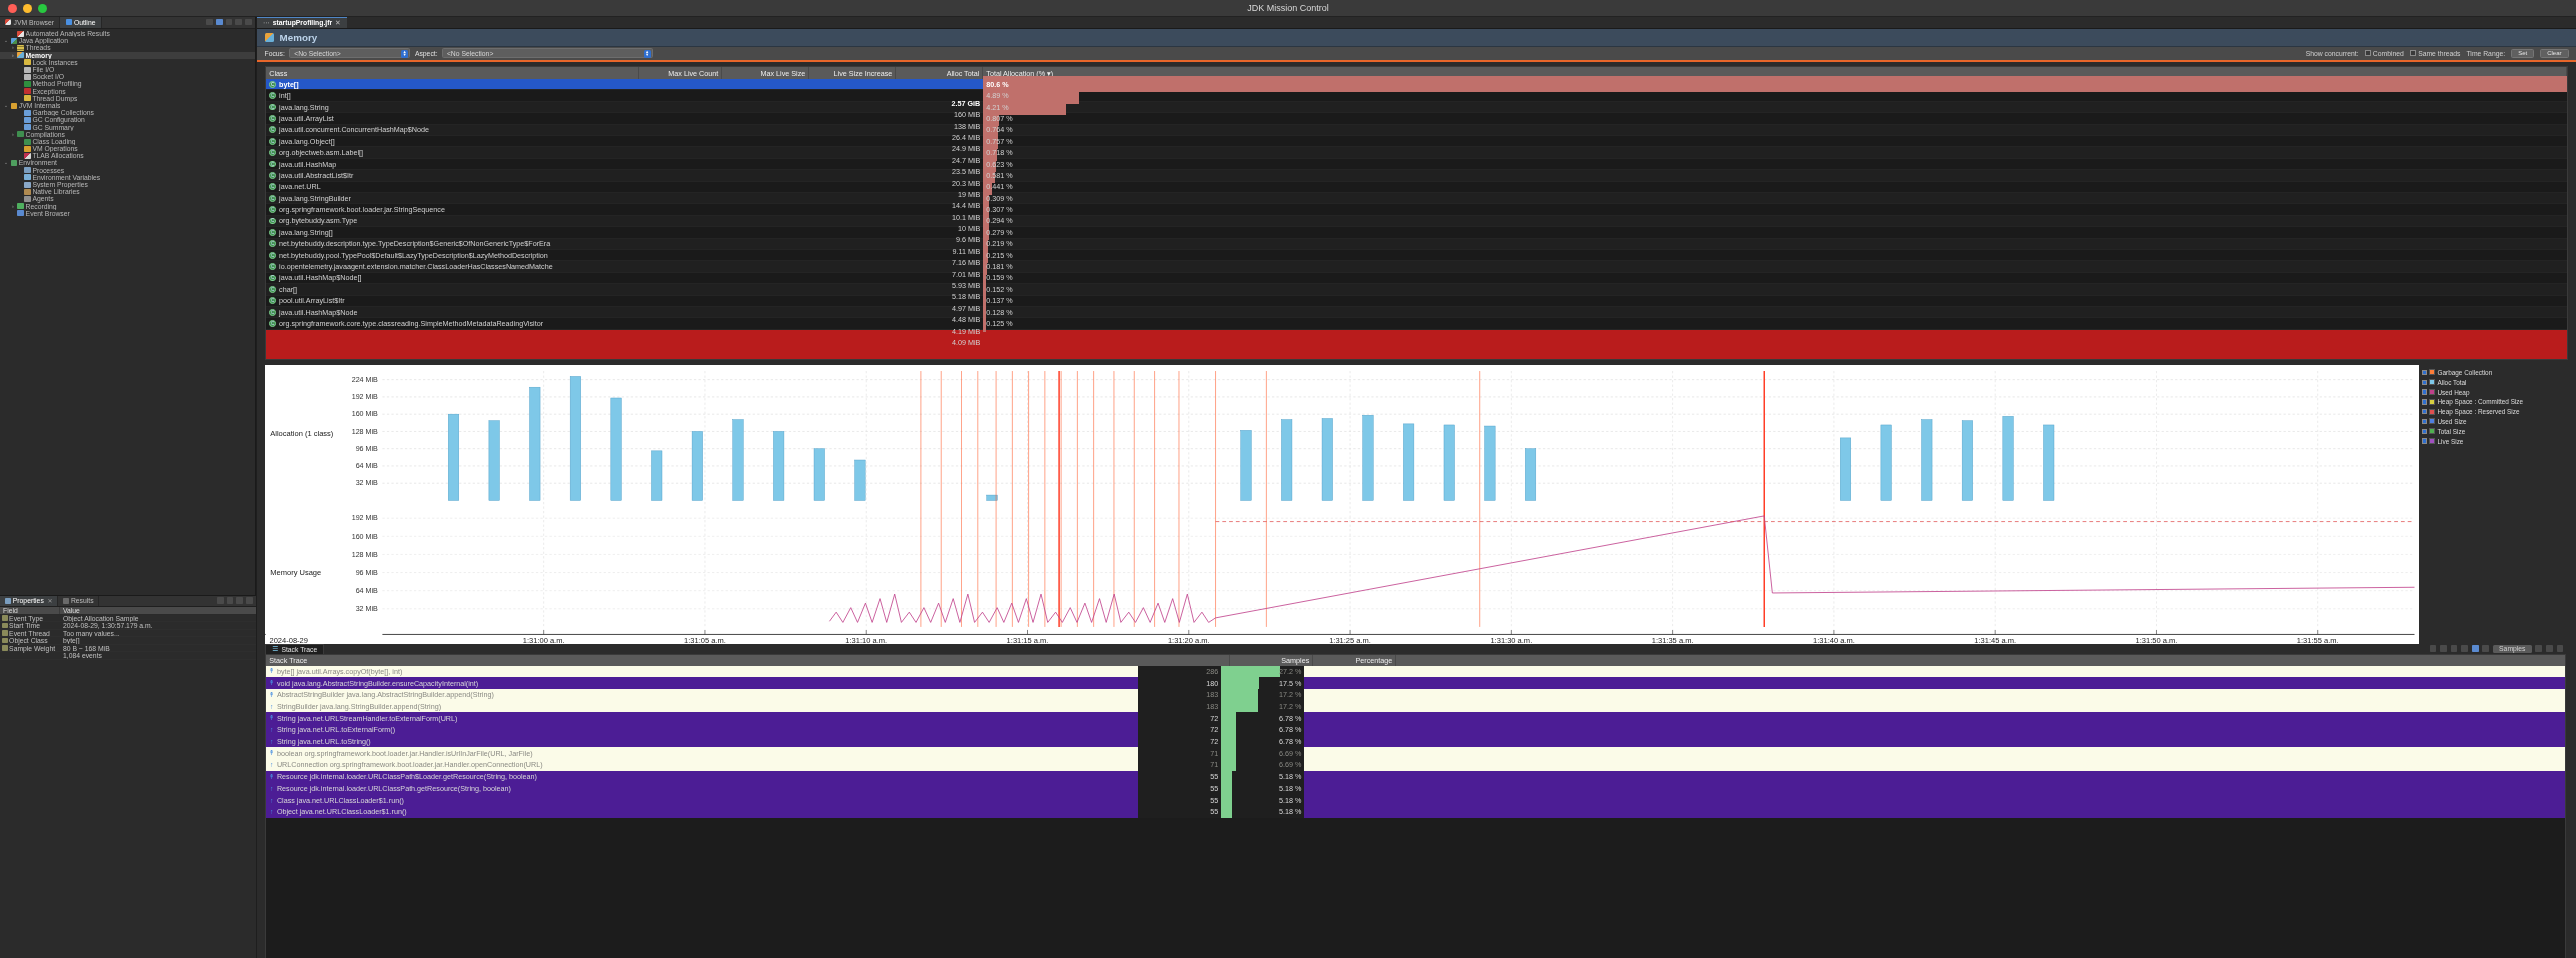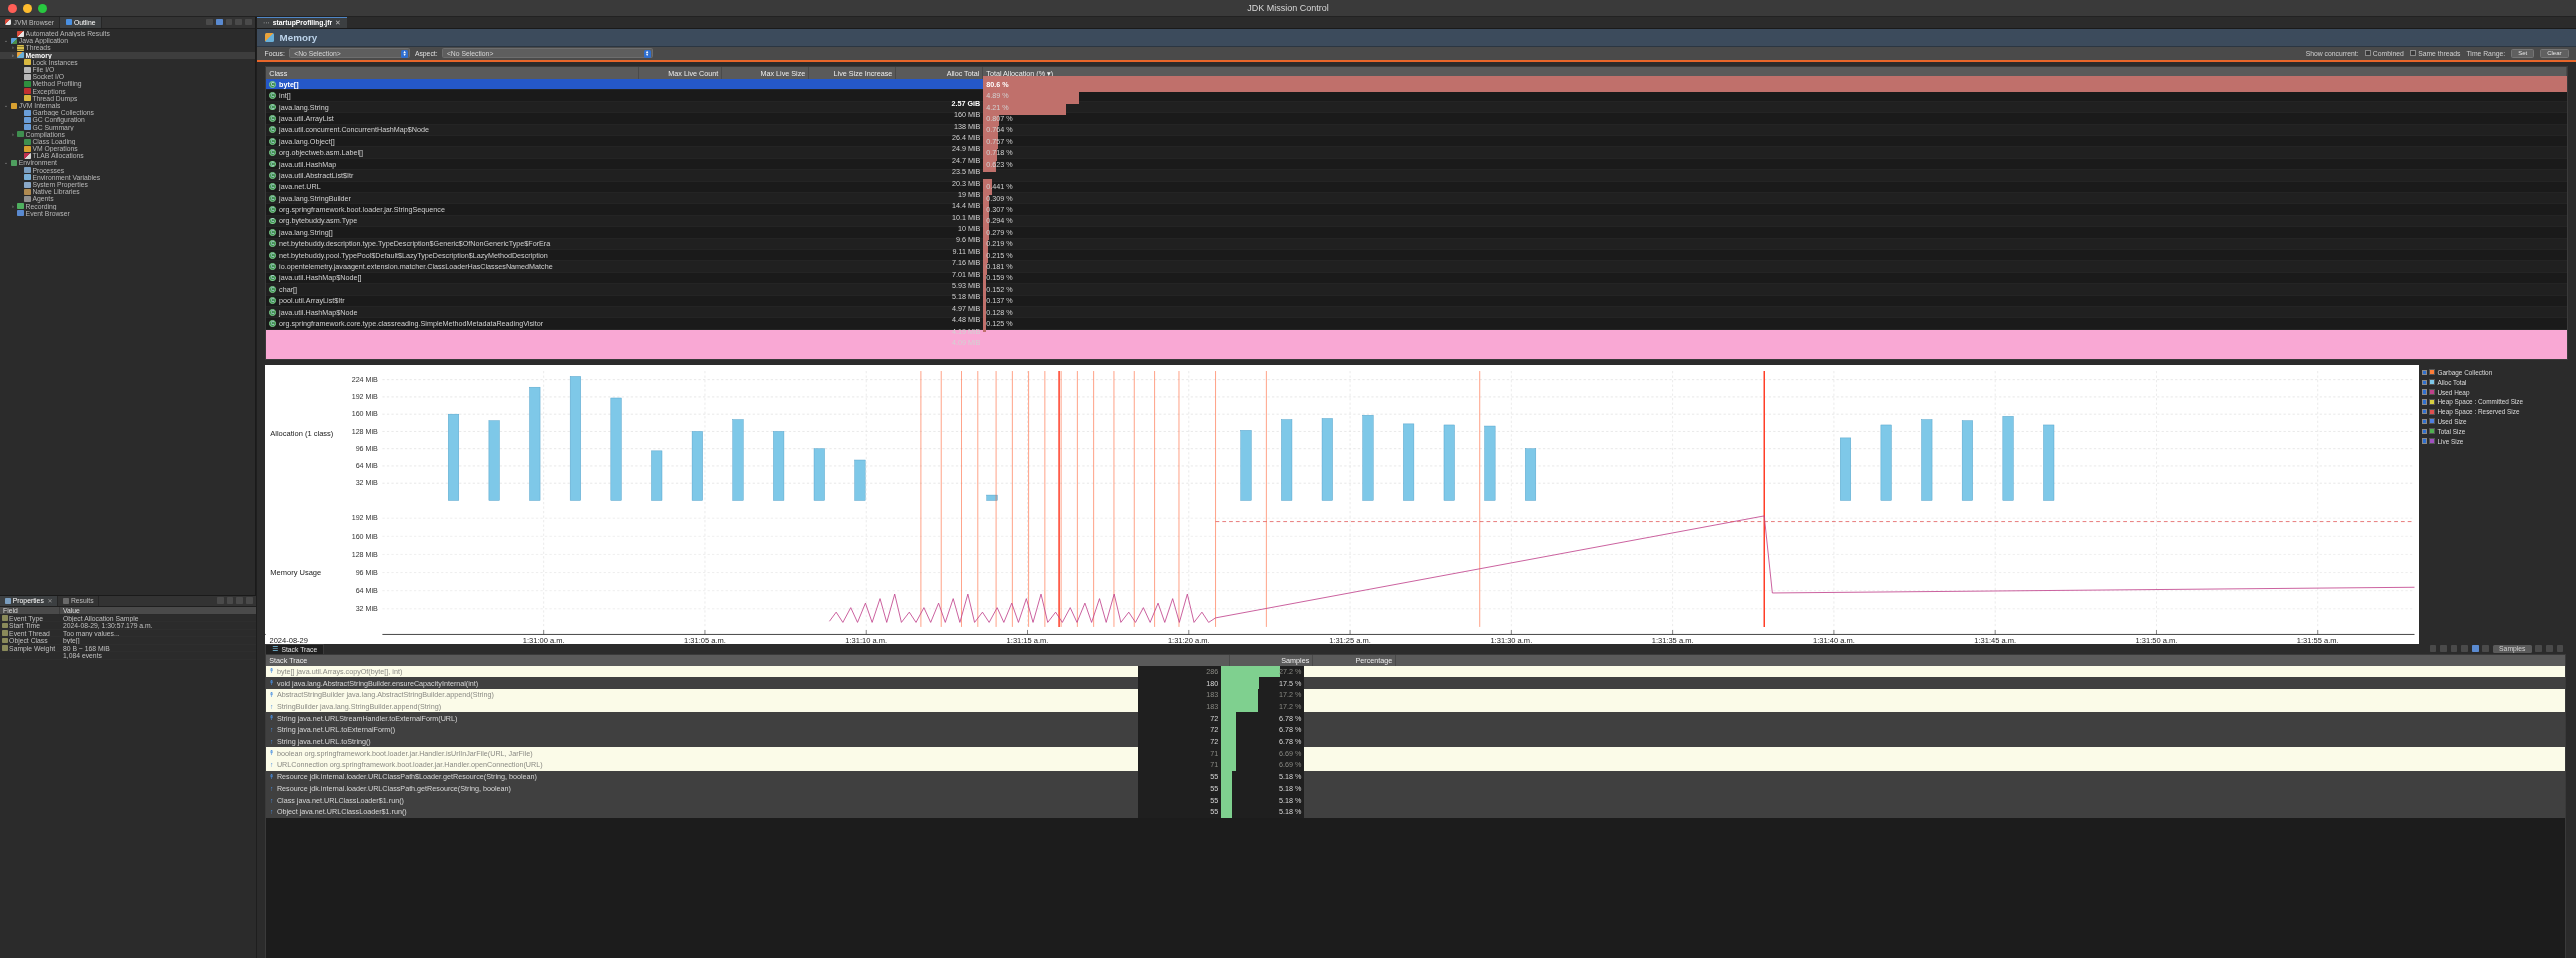--- a/index.html
+++ b/index.html
@@ -96,21 +96,21 @@
     display:flex; align-items:center; font-size:6.8px; color:#d6d6d6; padding-left:3.8px; position:relative;
   }
   .combo.focus{ width:121px;} .combo.aspect{ width:211px;}
   .spinner{ position:absolute; right:1.5px; top:0.8px; width:6.8px; height:8.3px; background:#2f6fd0; border-radius:1.5px;
      display:flex; flex-direction:column; align-items:center; justify-content:center; color:#fff; font-size:3.8px; line-height:3px;}
   .fb-right{ margin-left:auto; display:flex; align-items:center; gap:6px; font-size:6.8px; color:#d0d0d0;}
   .chk{ width:6px; height:6px; border:0.8px solid #8a8a8a; background:#3a3a3a; display:inline-block; vertical-align:-0.8px; margin-right:2.3px;}
   .fb-btn{ height:9px; background:#606060; border:0.8px solid #757575; border-radius:1.5px; font-size:6px; color:#e4e4e4; padding:0 6px; display:flex;align-items:center;}
 
   
-  .tbl-wrap{ margin:4.5px 8.3px 0 8.3px; background:#f9a8d4; border:0.8px solid #3a3a3a; height:294px; overflow:hidden;}
+  .tbl-wrap{ margin:4.5px 8.3px 0 8.3px; background:#b91c1c; border:0.8px solid #3a3a3a; height:294px; overflow:hidden;}
   .thead{ display:flex; height:12px; background:#5a5a5a; color:#eee; font-size:7.2px; align-items:center;}
   .th{ border-right:0.8px solid #4a4a4a; padding:0 3px; display:flex; align-items:center; height:100%;}
   .th.cls{ width:373px;} .th.num{ justify-content:flex-end;}
   .th.mlc{ width:83px;} .th.mls{ width:87px;} .th.lsi{ width:87px;}
   .th.at{ width:87px;} .th.ta{ flex:1; justify-content:flex-start; padding-left:3px;}
 
   .trow-t{ display:flex; height:11.4px; font-size:7.2px; align-items:center; color:#d2d2d2; border-bottom:0.8px solid #242424;}
   .trow-t:nth-child(odd){ background:#202020;}
   .trow-t:nth-child(even){ background:#1a1a1a;}
   .trow-t.selrow{ background:#2558c8 !important; color:#fff; font-weight:bold;}
@@ -145,21 +145,21 @@
   .sth{ border-right:0.8px solid #4a4a4a; padding:0 3px; height:100%; display:flex; align-items:center;}
   .sth.trace{ width:964px;} .sth.samp{ width:83px; justify-content:flex-end;} .sth.pct{ width:83px; justify-content:flex-end;}
 
   .strow{ display:flex; height:11.7px; font-size:7.2px; align-items:center; color:#d2d2d2;}
   .strow .c-trace{ width:872px; display:flex; align-items:center; gap:2.3px; padding-left:2.3px; overflow:hidden; white-space:nowrap; height:100%;}
   .strow .c-samp{ width:83px; justify-content:flex-end; display:flex; align-items:center; height:100%; padding-right:3px; background:#1f1f1f;}
   .strow .c-pct{ width:83px; display:flex; align-items:center; justify-content:flex-end; height:100%; padding-right:3px; position:relative; background:#1f1f1f;}
   .pctbar{ position:absolute; left:0; top:0; height:100%; background:#7fd08f;}
   .pcttext{ position:relative; z-index:2;}
   .strow.hl{ background:#fbfbe8; color:#8a8a84;}
-  .strow.dk{ background:#404040; color:#d8d8d8;}
+  .strow.dk{ background:#4c1d95; color:#d8d8d8;}
   .arrow{ width:6px; flex:0 0 6px; color:#4a90e2; font-size:6.8px; text-align:center;}
 </style>
 </head>
 <body>
 
 <div class="titlebar">
   <div class="traffic">
     <span class="tl r"></span>
     <span class="tl y"></span>
     <span class="tl g"></span>
@@ -552,20 +552,24 @@
         </div>
         <div class="trow-t">
           <div class="td cls">
             <span class="classico">C</span>
             <span>java.util.AbstractList$Itr</span>
           </div>
           <div class="td mlc"></div>
           <div class="td mls"></div>
           <div class="td lsi"></div>
           <div class="td at">19 MiB</div>
+          <div class="td ta">
+            <div class="bar" style="width: 0.720844%;"></div>
+            <div class="bartext">0.581 %</div>
+          </div>
         </div>
         <div class="trow-t">
           <div class="td cls">
             <span class="classico">C</span>
             <span>java.net.URL</span>
           </div>
           <div class="td mlc"></div>
           <div class="td mls"></div>
           <div class="td lsi"></div>
           <div class="td at">14.4 MiB</div>

